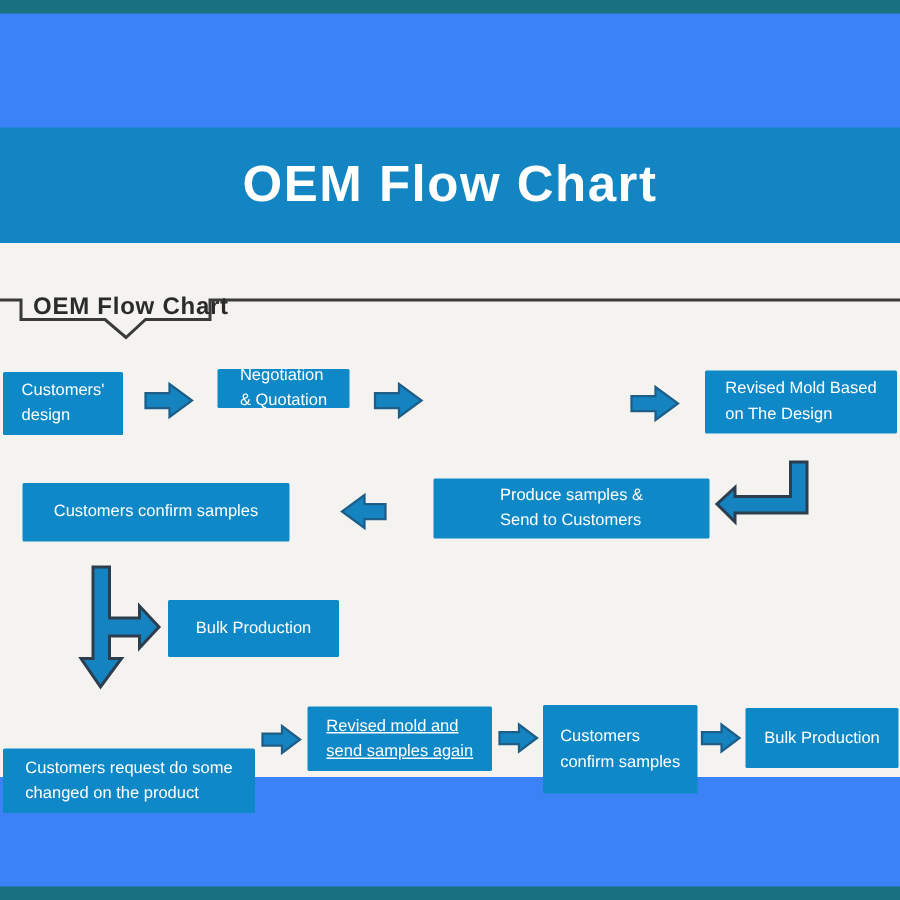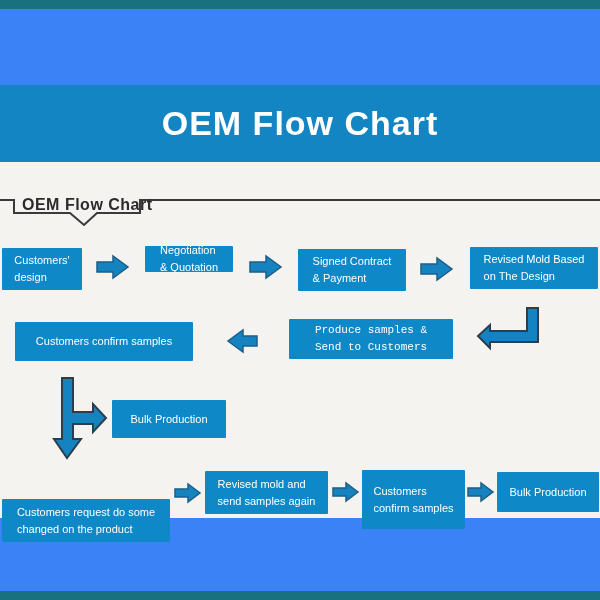--- a/index.html
+++ b/index.html
@@ -27,24 +27,24 @@
   .node{
     position:absolute;background:#0e88c7;color:#ffffff;border-radius:1px;
     display:flex;align-items:center;justify-content:center;
     white-space:pre-line;font-size:11px;line-height:17px;
   }
   .n1{left:2px;top:248px;width:80px;height:42px;}
   .n2{left:145px;top:246px;width:88px;height:26px;}
   .n3{left:298px;top:249px;width:108px;height:42px;}
   .n4{left:470px;top:247px;width:128px;height:42px;}
   .n5{left:15px;top:322px;width:178px;height:39px;}
-  .n6{left:289px;top:319px;width:164px;height:40px;font-family:Liberation Mono, monospace;}
+  .n6{left:289px;top:319px;width:184px;height:40px;}
   .n7{left:112px;top:400px;width:114px;height:38px;}
   .n8{left:2px;top:472px;width:168px;height:43px;margin-top:27px;}
-  .n9{left:205px;top:471px;width:123px;height:43px;}
+  .n9{left:205px;top:471px;width:123px;height:43px;text-decoration:underline;}
   .n10{left:362px;top:470px;width:103px;height:59px;}
   .n11{left:497px;top:472px;width:102px;height:40px;}
 </style>
 </head>
 <body>
 
 <div class="page">
 
   <div class="bar bar-top"></div>
 
@@ -72,22 +72,20 @@
     <polygon class="arr" points="333,488 346,488 346,483 358,492 346,501 346,496 333,496"></polygon>
     <polygon class="arr" points="468,488 481,488 481,483 493,492 481,501 481,496 468,496"></polygon>
   </svg>
 
   <div class="section-label">OEM Flow Chart</div>
 
   <div class="node n1">Customers'
 design</div>
   <div class="node n2">Negotiation
 &amp; Quotation</div>
-  <div class="node n3">Signed Contract
-&amp; Payment</div>
   <div class="node n4">Revised Mold Based
 on The Design</div>
   <div class="node n5">Customers confirm samples</div>
   <div class="node n6">Produce samples &amp;
 Send to Customers</div>
   <div class="node n7">Bulk Production</div>
   <div class="node n8">Customers request do some
 changed on the product</div>
   <div class="node n9">Revised mold and
 send samples again</div>

